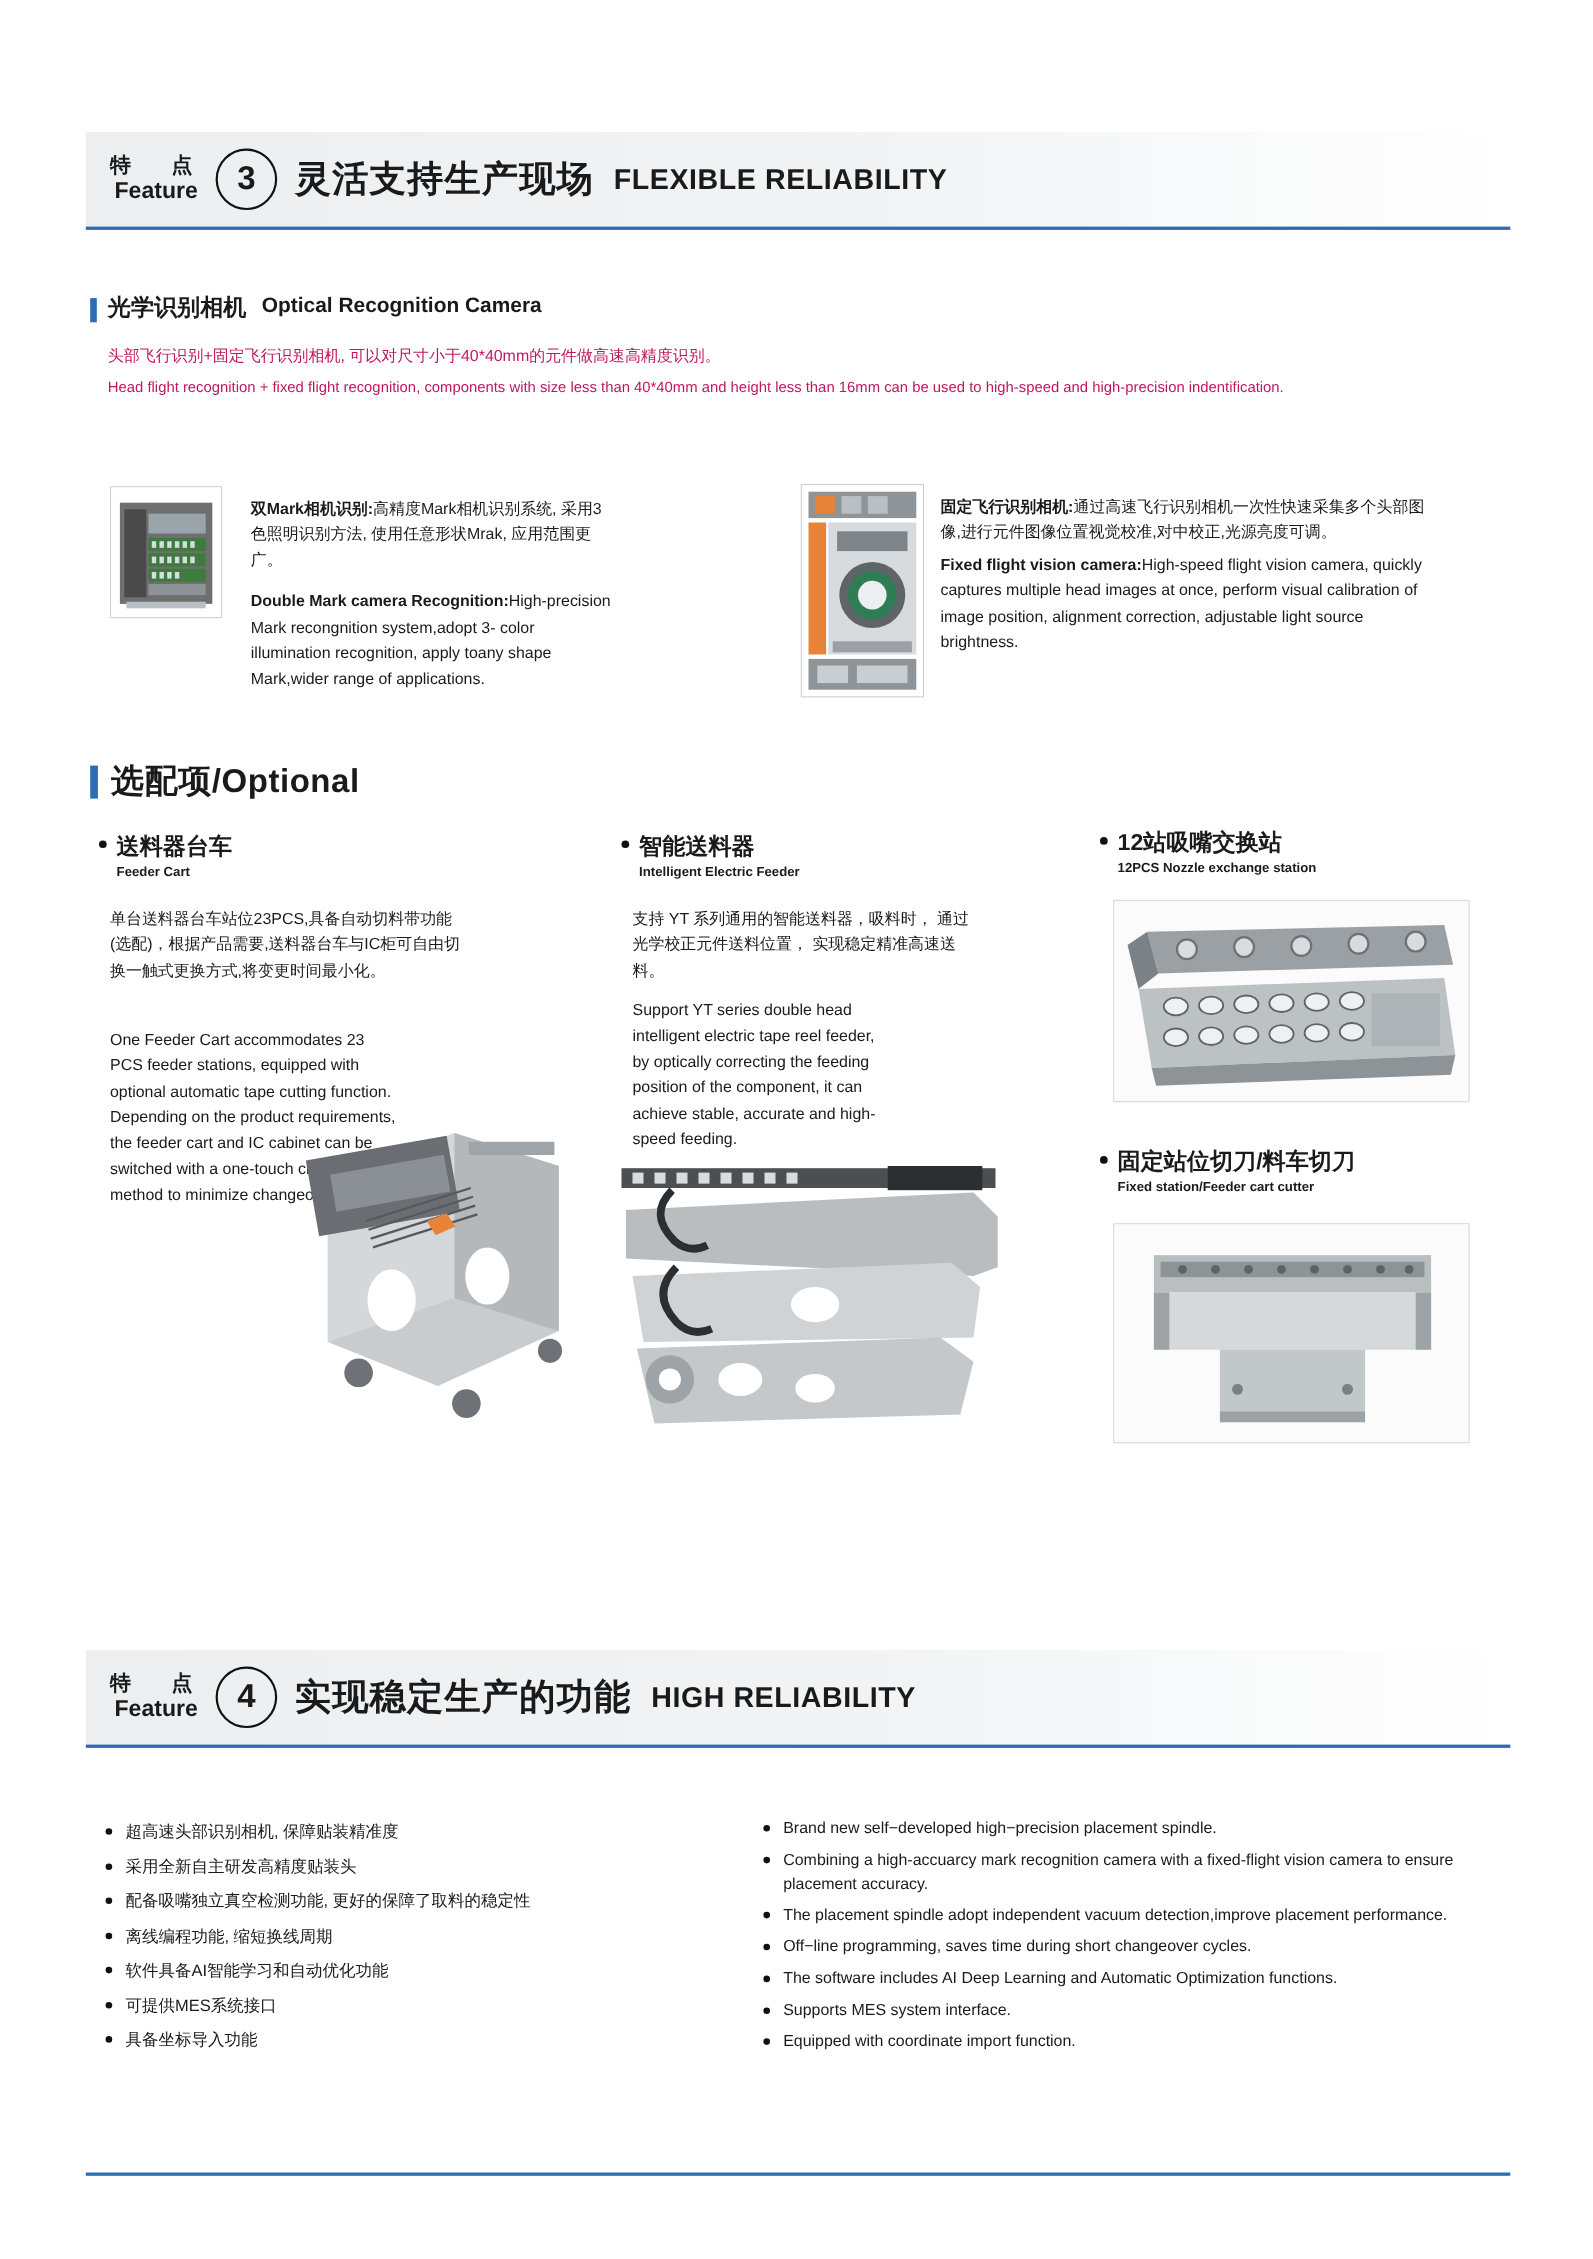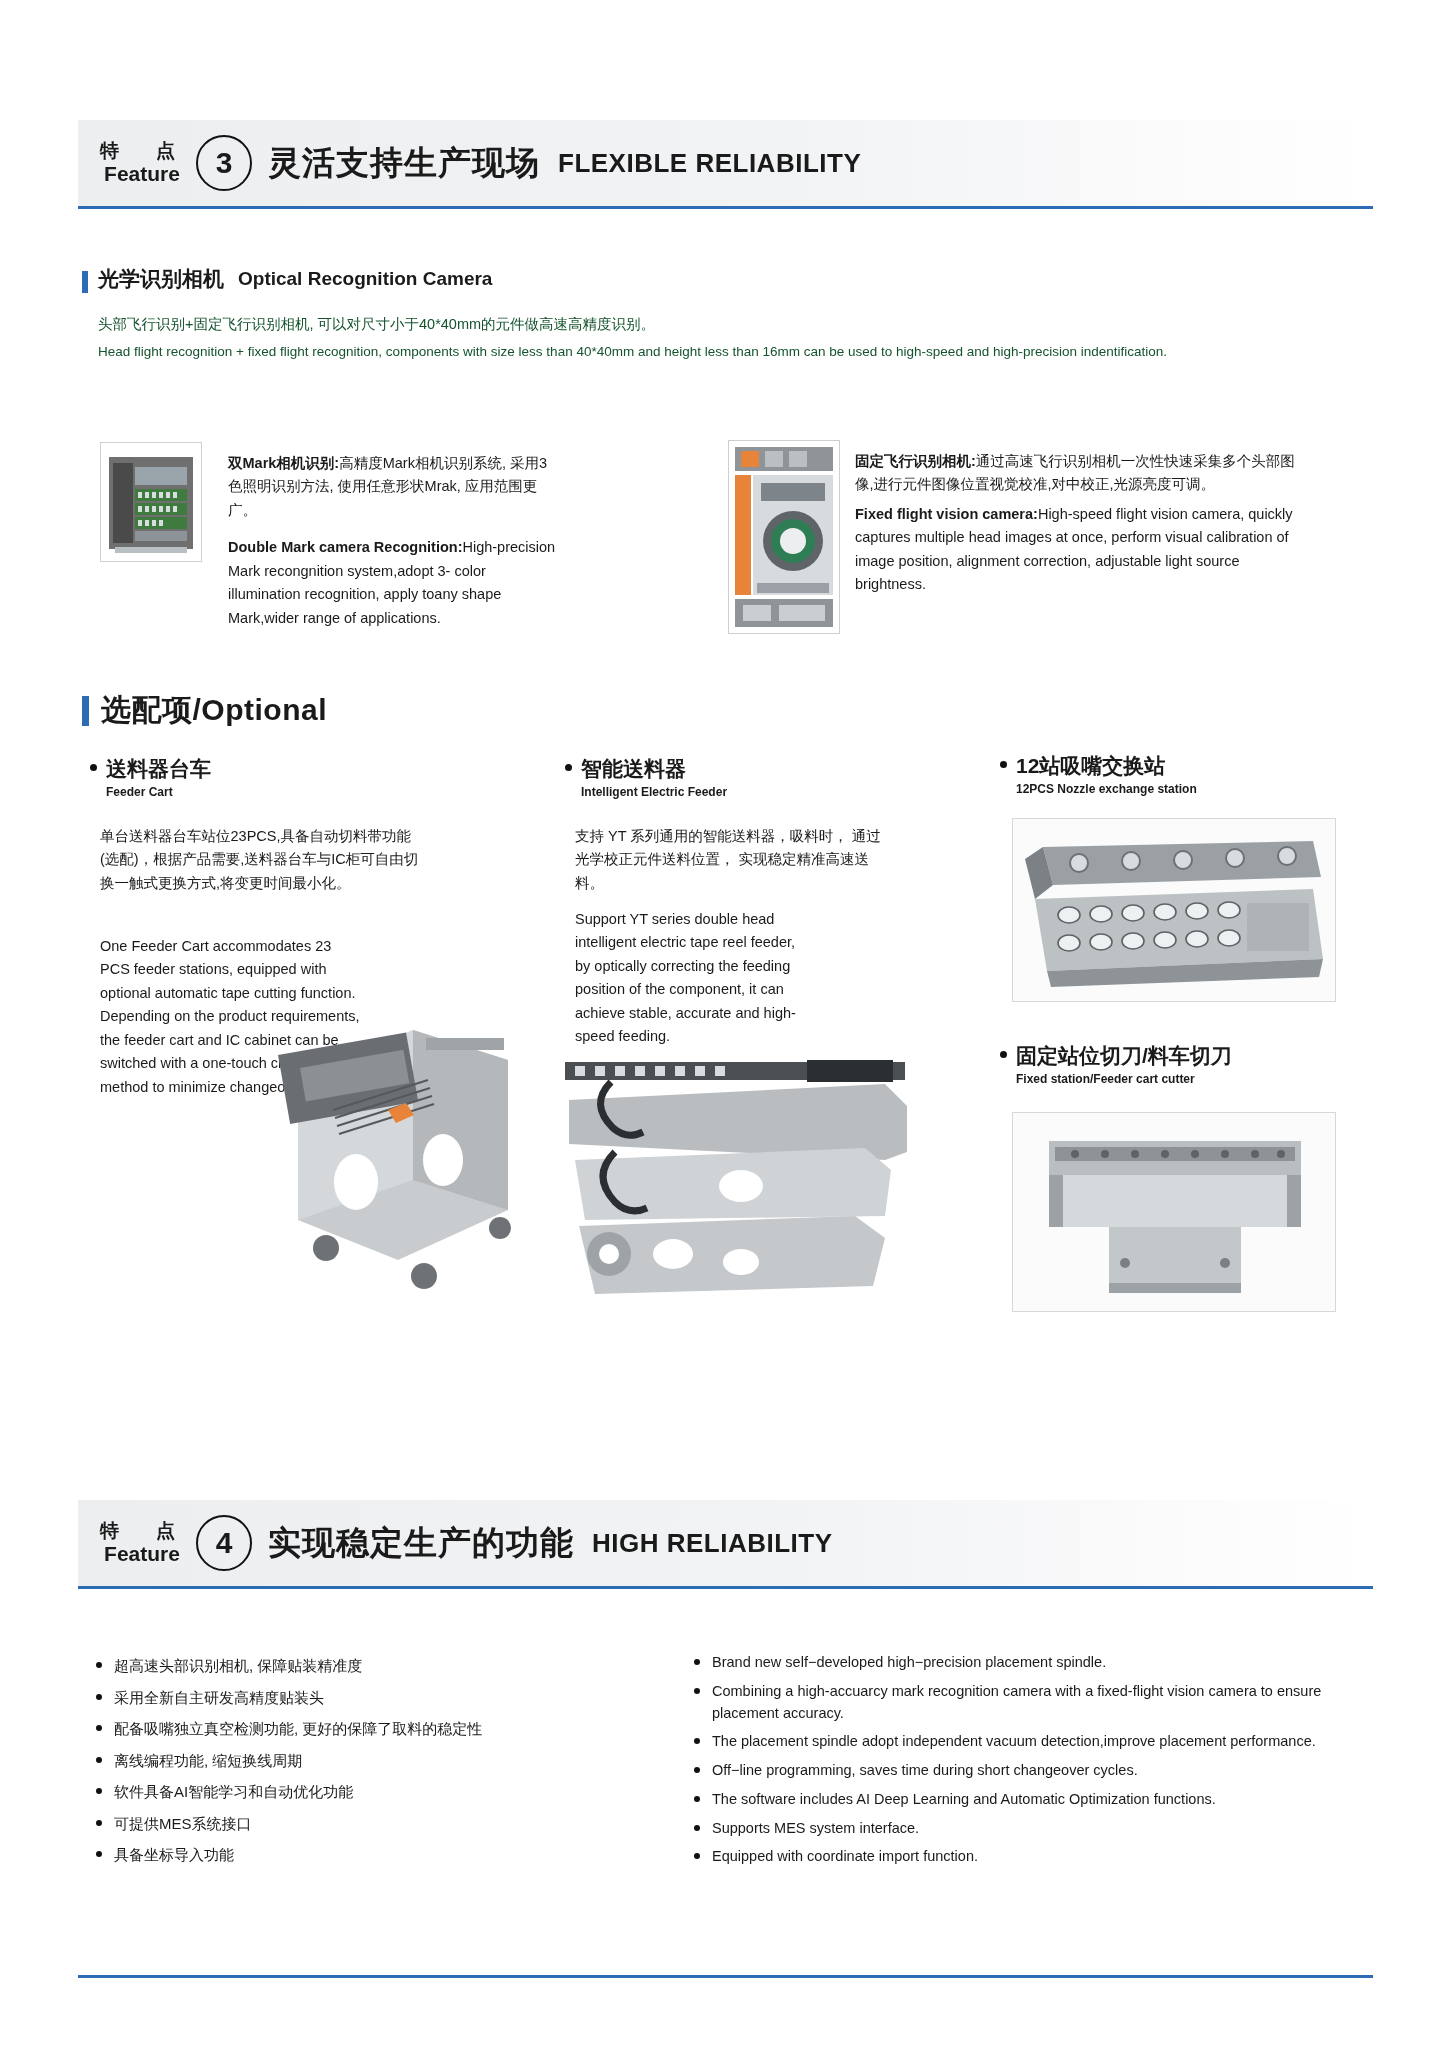--- a/index.html
+++ b/index.html
@@ -39,21 +39,21 @@
   }
   .ft-title-cn{font-size:33px;font-weight:bold;letter-spacing:1px;}
   .ft-title-en{font-size:26px;font-weight:600;margin-left:18px;letter-spacing:.5px;}
 
   
   .bar-head{position:absolute;display:flex;align-items:center;}
   .bar-head .bar{width:6px;height:22px;background:#2b6cb5;margin-right:10px;position:relative;top:3px;}
   .bar-head .cn{font-size:21px;font-weight:bold;}
   .bar-head .en{font-size:19px;font-weight:600;margin-left:14px;}
 
-  .para{position:absolute;font-size:14.5px;line-height:1.55;color:#14532d;}
+  .para{position:absolute;font-size:14.5px;line-height:1.55;color:#be185d;}
 
   
   .img-box{position:absolute;background:#f3f3f3;border:1px solid #d8d8d8;overflow:hidden;}
   .txt-block{position:absolute;font-size:14.5px;line-height:1.62;}
   .txt-block b{font-weight:bold;}
 
   
   .opt-head{position:absolute;display:flex;align-items:center;}
   .opt-head .bar{width:7px;height:30px;background:#2b6cb5;margin-right:12px;}
   .opt-head .t{font-size:30px;font-weight:bold;letter-spacing:.5px;}

